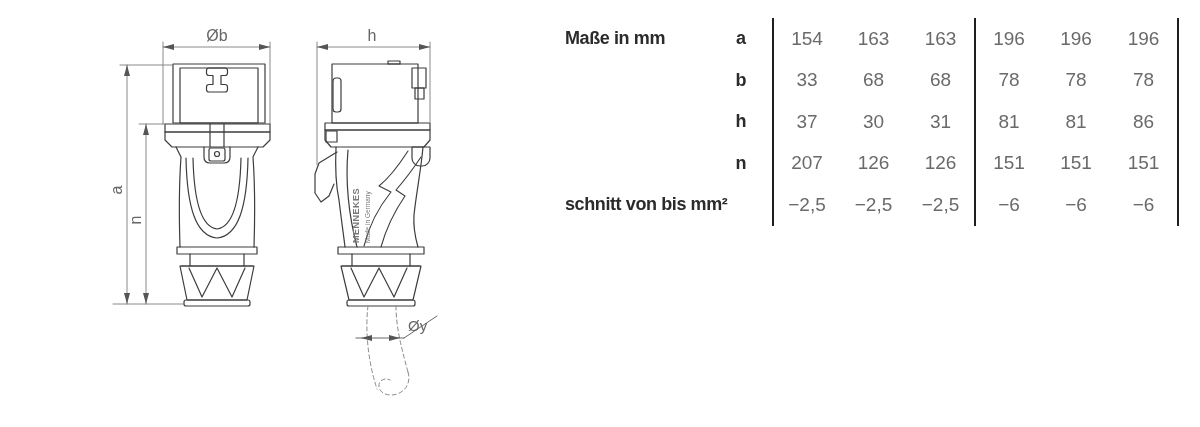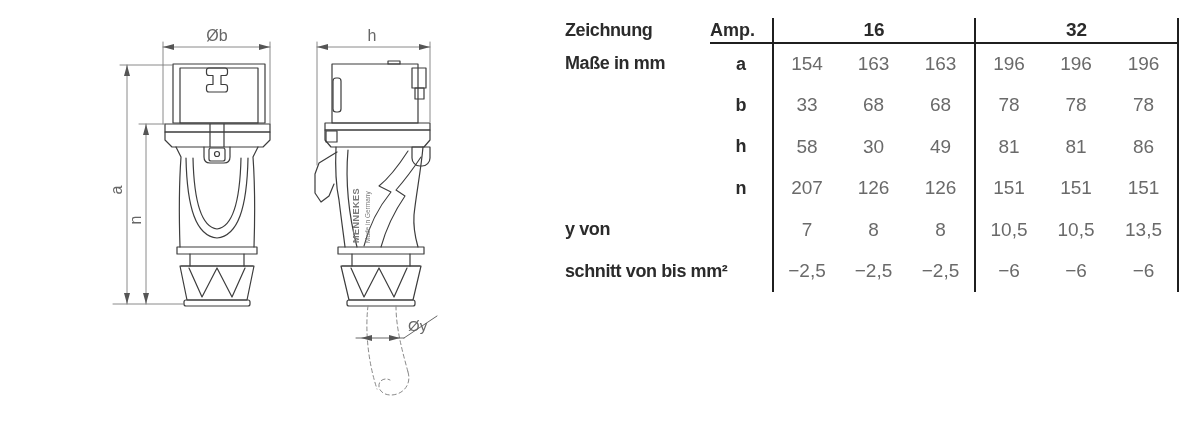--- a/index.html
+++ b/index.html
@@ -170,26 +170,20 @@
       <col style="width:145px">
         <col style="width:63px">
       <col style="width:67px">
         <col style="width:67px">
         <col style="width:68px">
       <col style="width:67px">
         <col style="width:68px">
         <col style="width:68px">
     </colgroup>
     <tbody>
-        <tr class="hr1">
-      <td class="lbl">Zeichnung</td>
-      <td class="subl b-b b-r">Amp.</td>
-      <td class="grp b-b b-r" colspan="3">16</td>
-      <td class="grp b-b b-r" colspan="3">32</td>
-    </tr>
 
     <tr class="body">
       <td class="lbl">Maße in mm</td>
       <td class="sub b-r">a</td>
       <td class="num">154</td>
       <td class="num">163</td>
       <td class="num b-r">163</td>
       <td class="num">196</td>
       <td class="num">196</td>
       <td class="num b-r">196</td>
@@ -200,47 +194,38 @@
       <td class="num">33</td>
       <td class="num">68</td>
       <td class="num b-r">68</td>
       <td class="num">78</td>
       <td class="num">78</td>
       <td class="num b-r">78</td>
     </tr>
     <tr class="body">
       <td class="lbl"></td>
       <td class="sub b-r">h</td>
-      <td class="num">58</td>
+      <td class="num">37</td>
       <td class="num">30</td>
-      <td class="num b-r">49</td>
+      <td class="num b-r">31</td>
       <td class="num">81</td>
       <td class="num">81</td>
       <td class="num b-r">86</td>
     </tr>
     <tr class="body">
       <td class="lbl"></td>
       <td class="sub b-r">n</td>
       <td class="num">207</td>
       <td class="num">126</td>
       <td class="num b-r">126</td>
       <td class="num">151</td>
       <td class="num">151</td>
       <td class="num b-r">151</td>
     </tr>
     <tr class="body">
-      <td class="lbl b-r" colspan="2">y von</td>
-      <td class="num">7</td>
-      <td class="num">8</td>
-      <td class="num b-r">8</td>
-      <td class="num">10,5</td>
-      <td class="num">10,5</td>
-      <td class="num b-r">13,5</td>
-    </tr>
-    <tr class="body">
       <td class="lbl b-r" colspan="2">schnitt von bis mm²</td>
       <td class="num">−2,5</td>
       <td class="num">−2,5</td>
       <td class="num b-r">−2,5</td>
       <td class="num">−6</td>
       <td class="num">−6</td>
       <td class="num b-r">−6</td>
     </tr>
   </tbody>
     </table>

